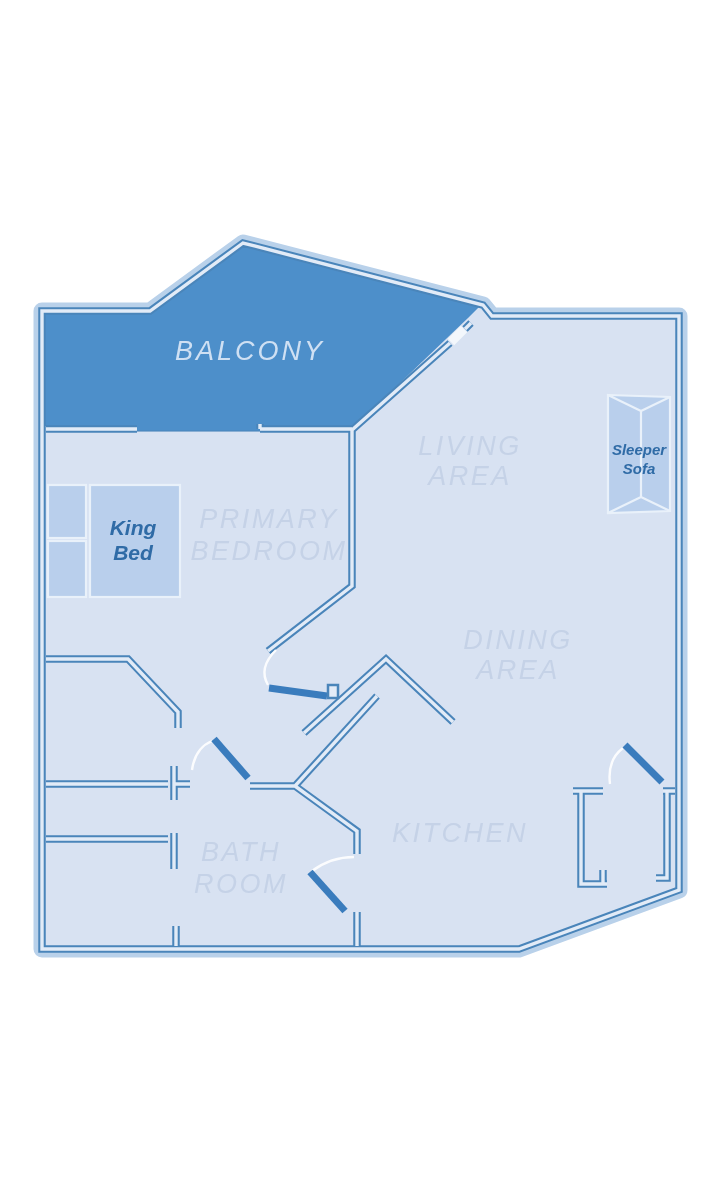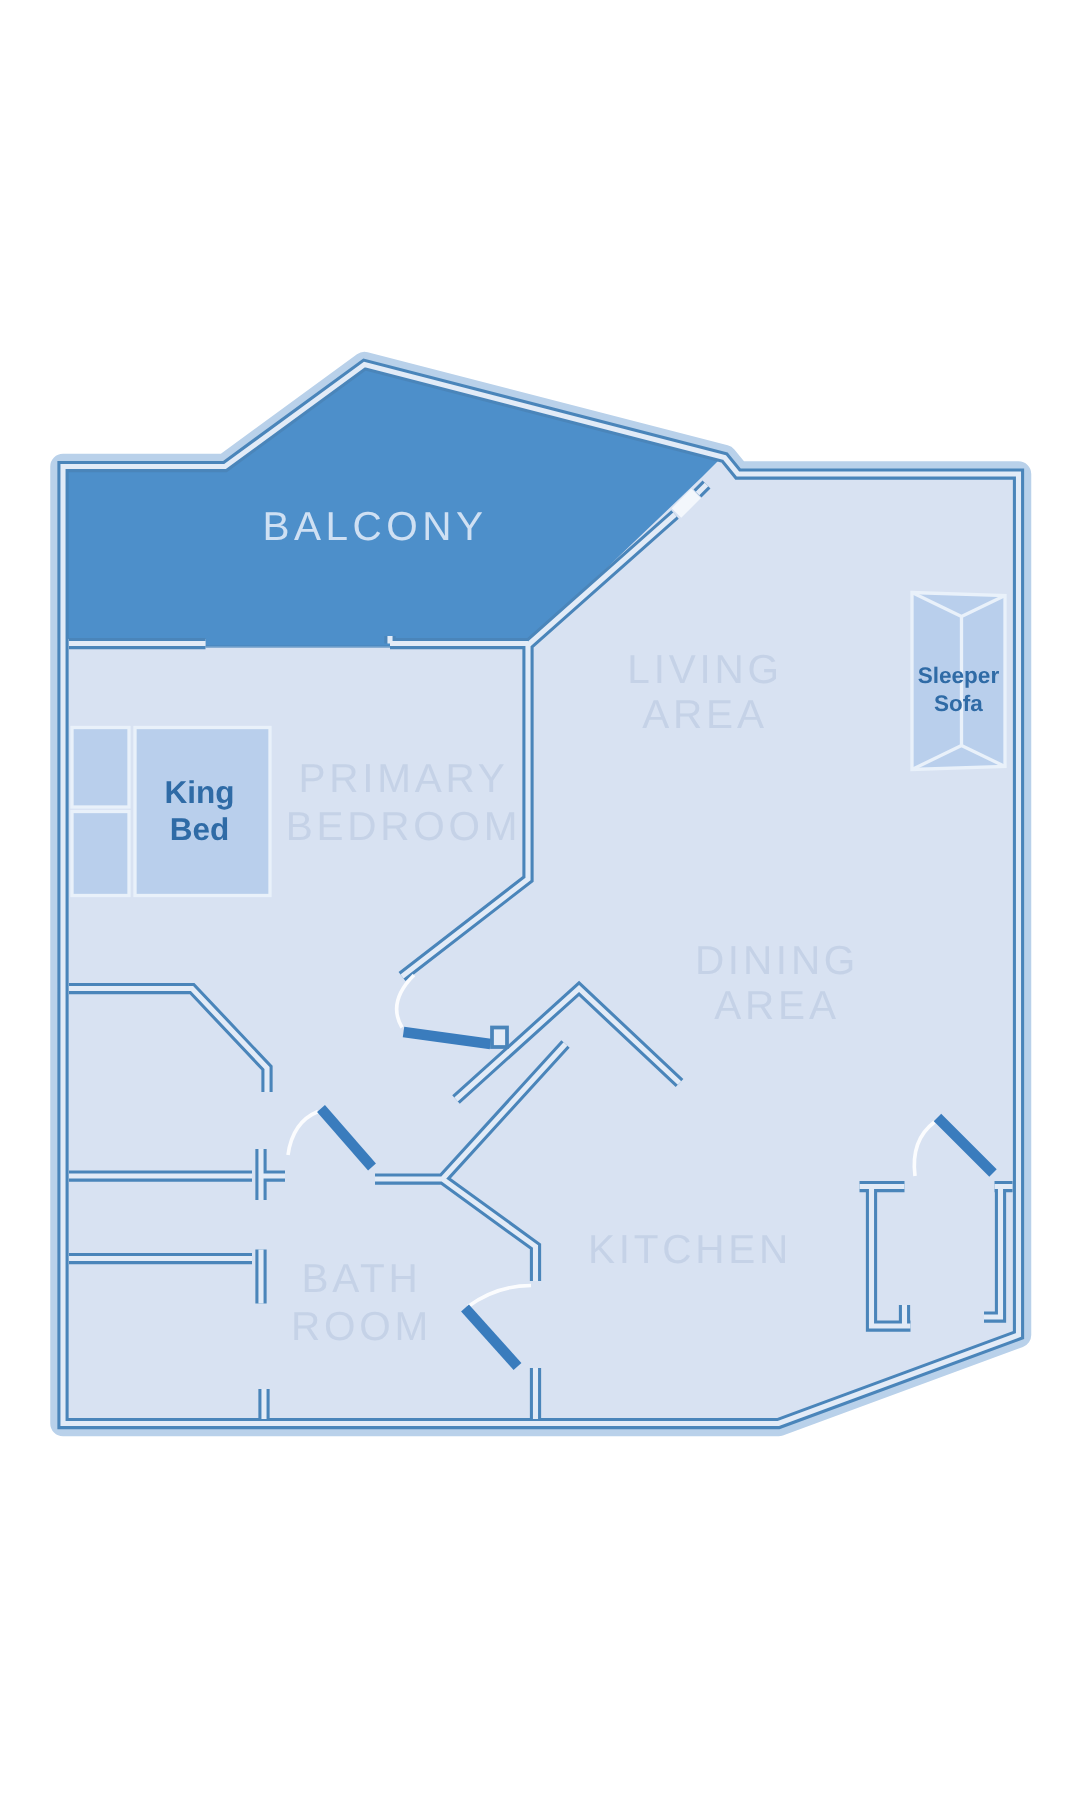--- a/index.html
+++ b/index.html
@@ -1,17 +1,17 @@
 <!DOCTYPE html>
 <html><head>
 <meta charset="utf-8">
 <style>
   html,body{margin:0;padding:0;background:#ffffff;}
   .page{position:relative;width:720px;height:1200px;background:#ffffff;overflow:hidden;
-        font-family:"Liberation Sans", sans-serif;}
+        font-family:"Liberation Sans", sans-serif;font-style:italic;}
   svg{display:block;}
   .glow{fill:none;stroke:#b9d1ea;stroke-width:17;stroke-linejoin:round;}
   .floor{fill:#d8e2f2;stroke:none;}
   .balcony{fill:#4d8fca;stroke:none;}
   .wall-dark{fill:none;stroke:#4a85ba;stroke-width:7.5;stroke-linejoin:miter;stroke-linecap:butt;}
   .wall-light{fill:none;stroke:#e2ebf7;stroke-width:3.4;stroke-linejoin:miter;stroke-linecap:butt;}
   .leaf{fill:none;stroke:#3a7cbd;stroke-width:7;stroke-linecap:butt;}
   .arc{fill:none;stroke:#ffffff;stroke-width:2.4;opacity:.9;}
   .sill{stroke:#4a85ba;stroke-width:2;opacity:.55;}
   .gapband{stroke:#f3f7fc;stroke-width:9;stroke-linecap:butt;}

